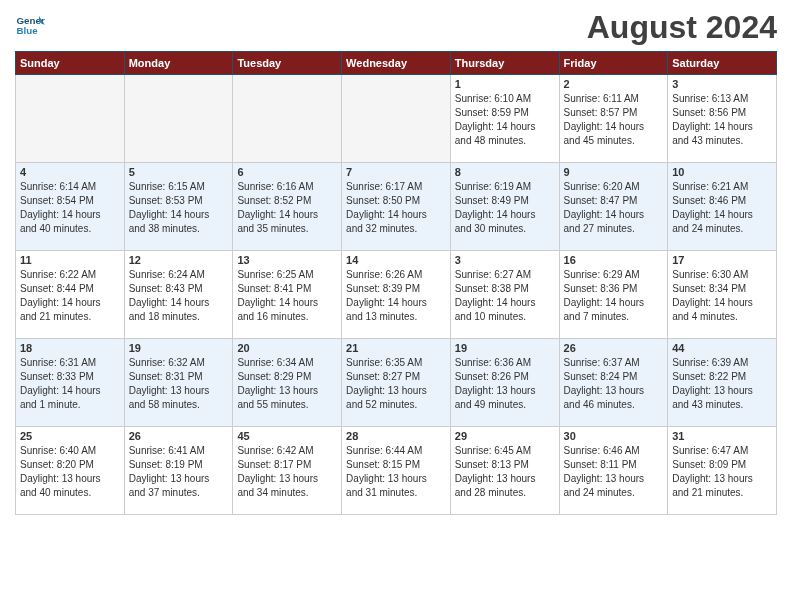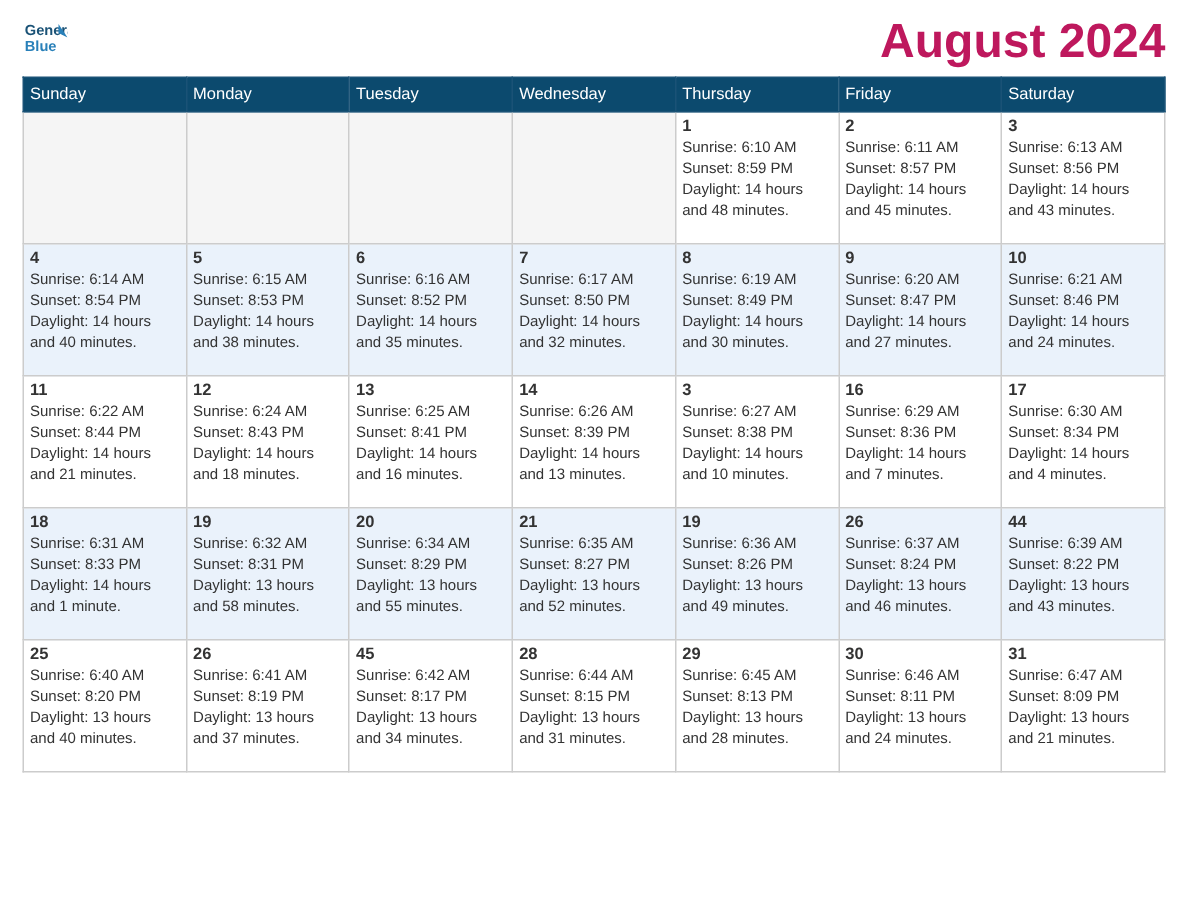--- a/index.html
+++ b/index.html
@@ -29,38 +29,38 @@
     .logo-icon {
       width: 30px;
       height: 30px;
     }
     .title-block {
       text-align: right;
     }
     .title-block h1 {
       font-size: 32px;
       font-weight: bold;
-      color: #be185d;
+      color: #404040;
       line-height: 1.1;
     }
     .title-block h2 {
       font-size: 14px;
       font-weight: normal;
       color: #555;
     }
     .calendar {
       width: 100%;
       border-collapse: collapse;
       table-layout: fixed;
     }
     .calendar thead tr th {
-      background: #0c4a6e;
+      background: #7f1d1d;
       color: #fff;
       font-size: 11px;
-      font-weight: normal;
+      font-weight: bold;
       padding: 5px 4px;
       border: 1px solid #1a5276;
       text-align: left;
     }
     .calendar tbody tr td {
       border: 1px solid #ccc;
       vertical-align: top;
       padding: 3px 4px;
       font-size: 8.5px;
       color: #333;

